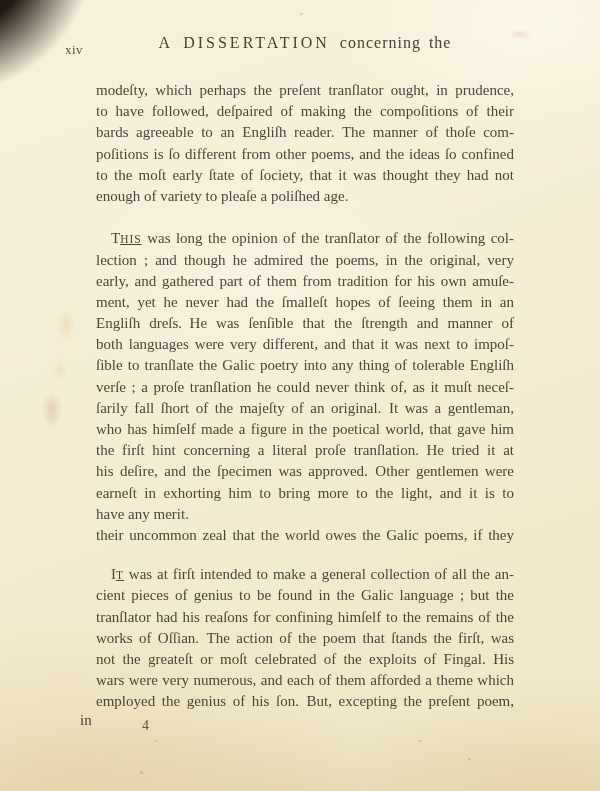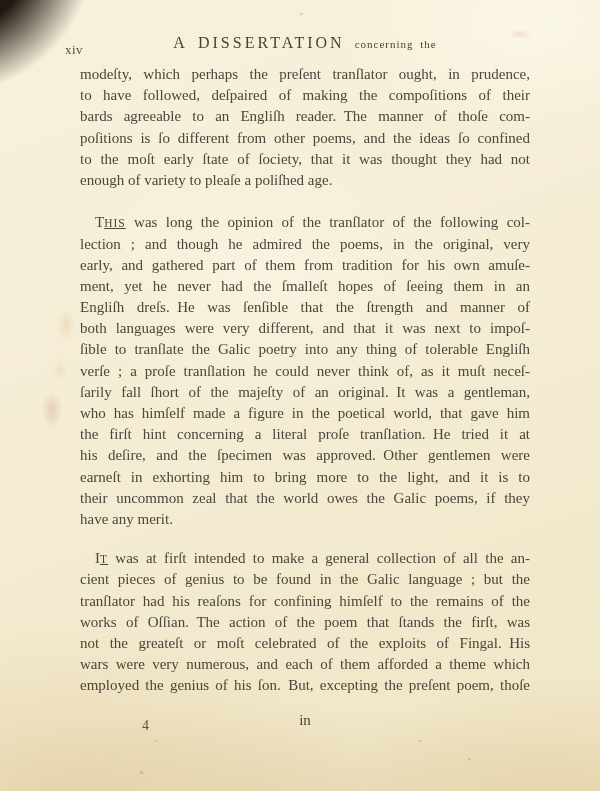--- a/index.html
+++ b/index.html
@@ -31,42 +31,42 @@
   .speck{position:absolute;border-radius:50%;background:rgba(125,108,80,0.30);}
   .folio{
     position:absolute;left:37px;top:42px;
     font-size:13px;letter-spacing:0.5px;color:#565046;margin-left:28px;
   }
   .running-head{
     position:absolute;left:80px;top:34px;width:450px;
     text-align:center;white-space:nowrap;color:#474138;
   }
   .rh-caps{font-size:16px;letter-spacing:3px;word-spacing:4px;}
-  .rh-rest{font-size:11px;letter-spacing:1px;margin-left:6px;word-spacing:3px;}
+  .rh-rest{font-size:16px;letter-spacing:1px;margin-left:6px;word-spacing:3px;}
   .textblock{
     position:absolute;left:80px;top:64px;width:450px;
     font-size:15px;color:var(--ink);
   }
-  .para{margin:0;}
+  .para{margin:16px;}
   .para + .para{margin-top:21.2px;}
   .para.p3{margin-top:18px;}
   .line{
     line-height:21.2px;height:21.2px;overflow:hidden;
     text-align:justify;text-align-last:justify;
   }
   .line.last{text-align-last:left;}
   .indent .line:first-child{text-indent:15px;}
   .sc{font-size:11.5px;letter-spacing:1px;text-decoration:underline;}
   .faded{color:var(--faded);}
   .signature{
     position:absolute;left:142px;top:718px;font-size:14px;color:#5a544a;
   }
   .catchword{
     position:absolute;left:80px;top:712px;width:450px;
-    text-align:center;font-size:15px;
+    text-align:left;font-size:15px;
   }
 </style>
 </head>
 <body>
 
 <div class="sheet">
 
   <div class="folio">xiv</div>
 
   <header class="running-head">
@@ -90,22 +90,22 @@
         <div class="line"><span>ment, yet he never had the ſmalleſt hopes of ſeeing them in an</span></div>
         <div class="line"><span>Engliſh dreſs. He was ſenſible that the ſtrength and manner of</span></div>
         <div class="line"><span>both languages were very different, and that it was next to impoſ-</span></div>
         <div class="line"><span>ſible to tranſlate the Galic poetry into any thing of tolerable Engliſh</span></div>
         <div class="line"><span>verſe ; a proſe tranſlation he could never think of, as it muſt neceſ-</span></div>
         <div class="line"><span>ſarily fall ſhort of the majeſty of an original. It was a gentleman,</span></div>
         <div class="line"><span>who has himſelf made a figure in the poetical world, that gave him</span></div>
         <div class="line"><span>the firſt hint concerning a literal proſe tranſlation. He tried it at</span></div>
         <div class="line"><span>his deſire, and the ſpecimen was approved. Other gentlemen were</span></div>
         <div class="line"><span>earneſt in exhorting him to bring more to the light, and it is to</span></div>
+        <div class="line last"><span>have any merit.</span></div>
         <div class="line"><span>their uncommon zeal that the world owes the Galic poems, if they</span></div>
-        <div class="line last"><span>have any merit.</span></div>
       </div>
       <div class="para indent p3">
         <div class="line"><span>I</span><span class="sc">T</span><span> was at firſt intended to make a general collection of all the an-</span></div>
         <div class="line"><span>cient pieces of genius to be found in the Galic language ; but the</span></div>
         <div class="line"><span>tranſlator had his reaſons for confining himſelf to the remains of the</span></div>
         <div class="line"><span>works of Oſſian. The action of the poem that ſtands the firſt, was</span></div>
         <div class="line"><span>not the greateſt or moſt celebrated of the exploits of Fingal. His</span></div>
         <div class="line"><span>wars were very numerous, and each of them afforded a theme which</span></div>
         <div class="line"><span>employed the genius of his ſon. But, excepting the preſent poem, thoſe</span></div>
       </div>

